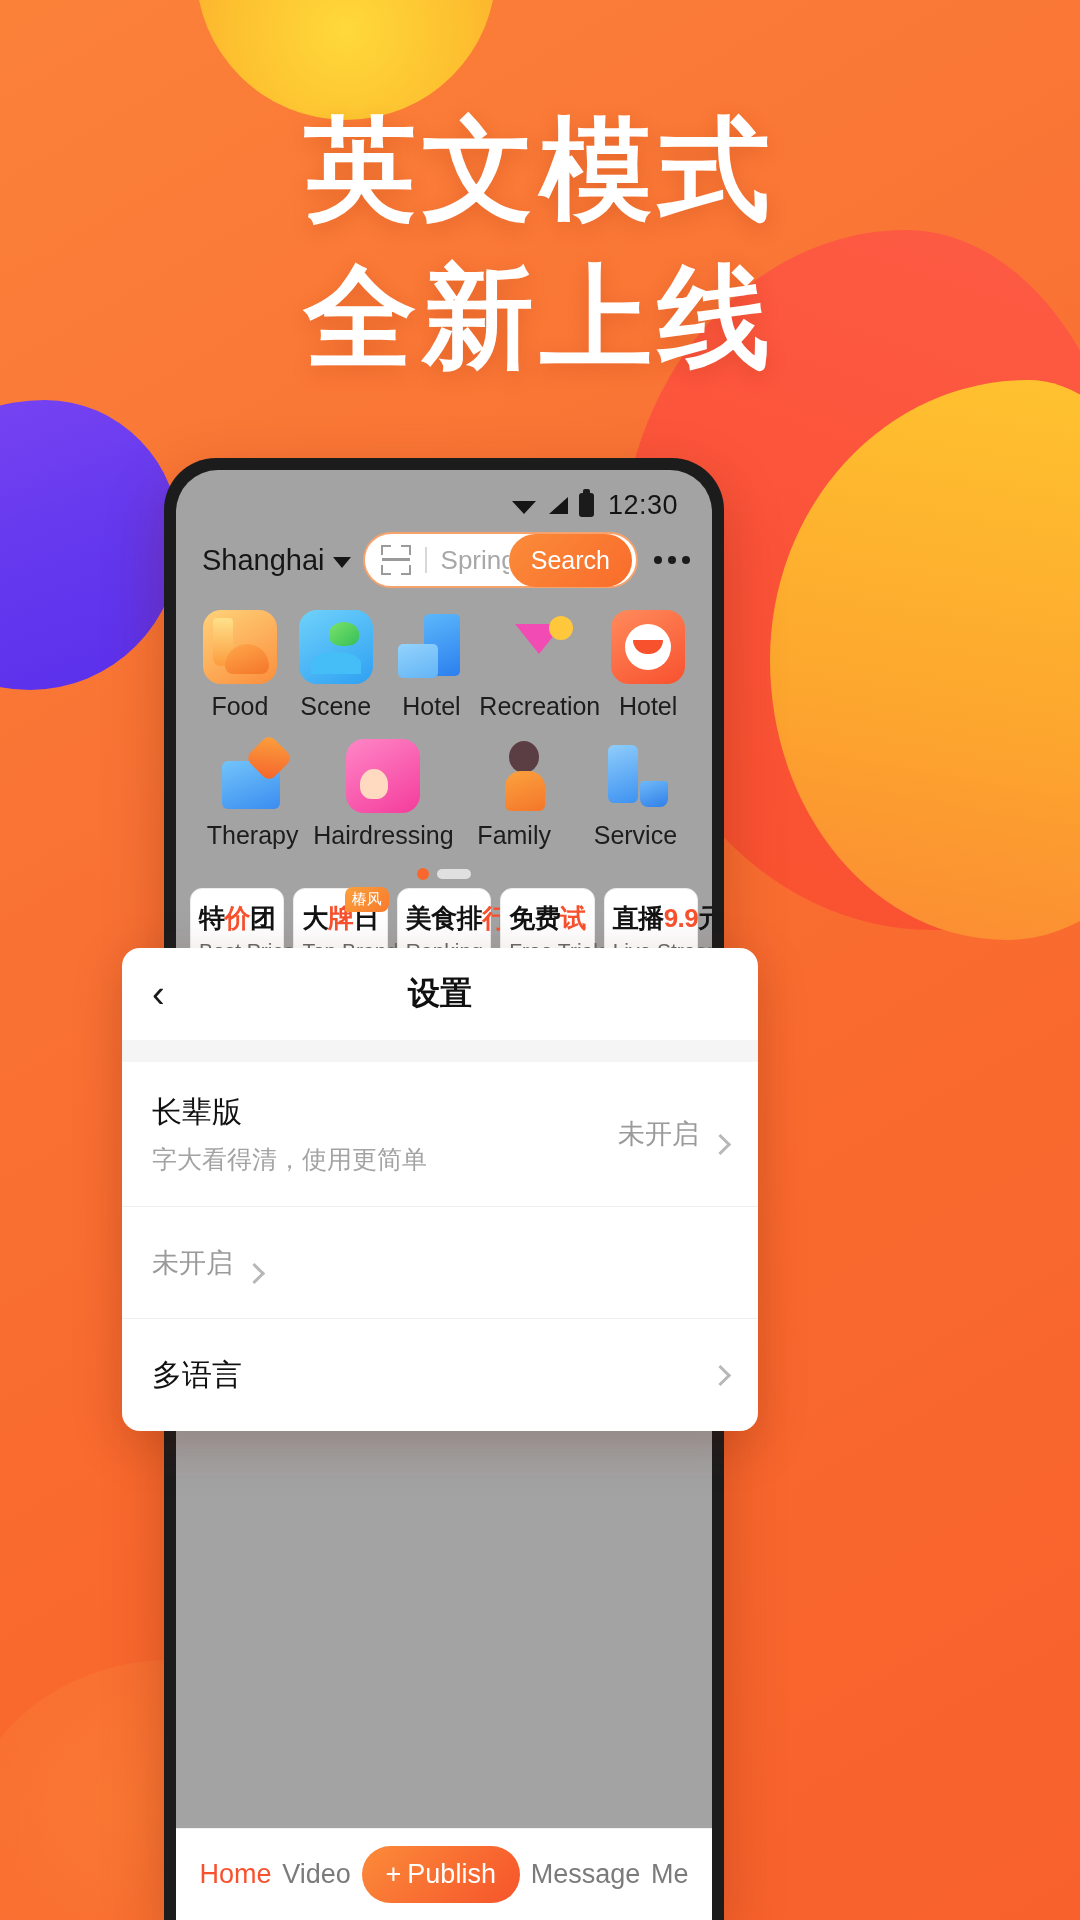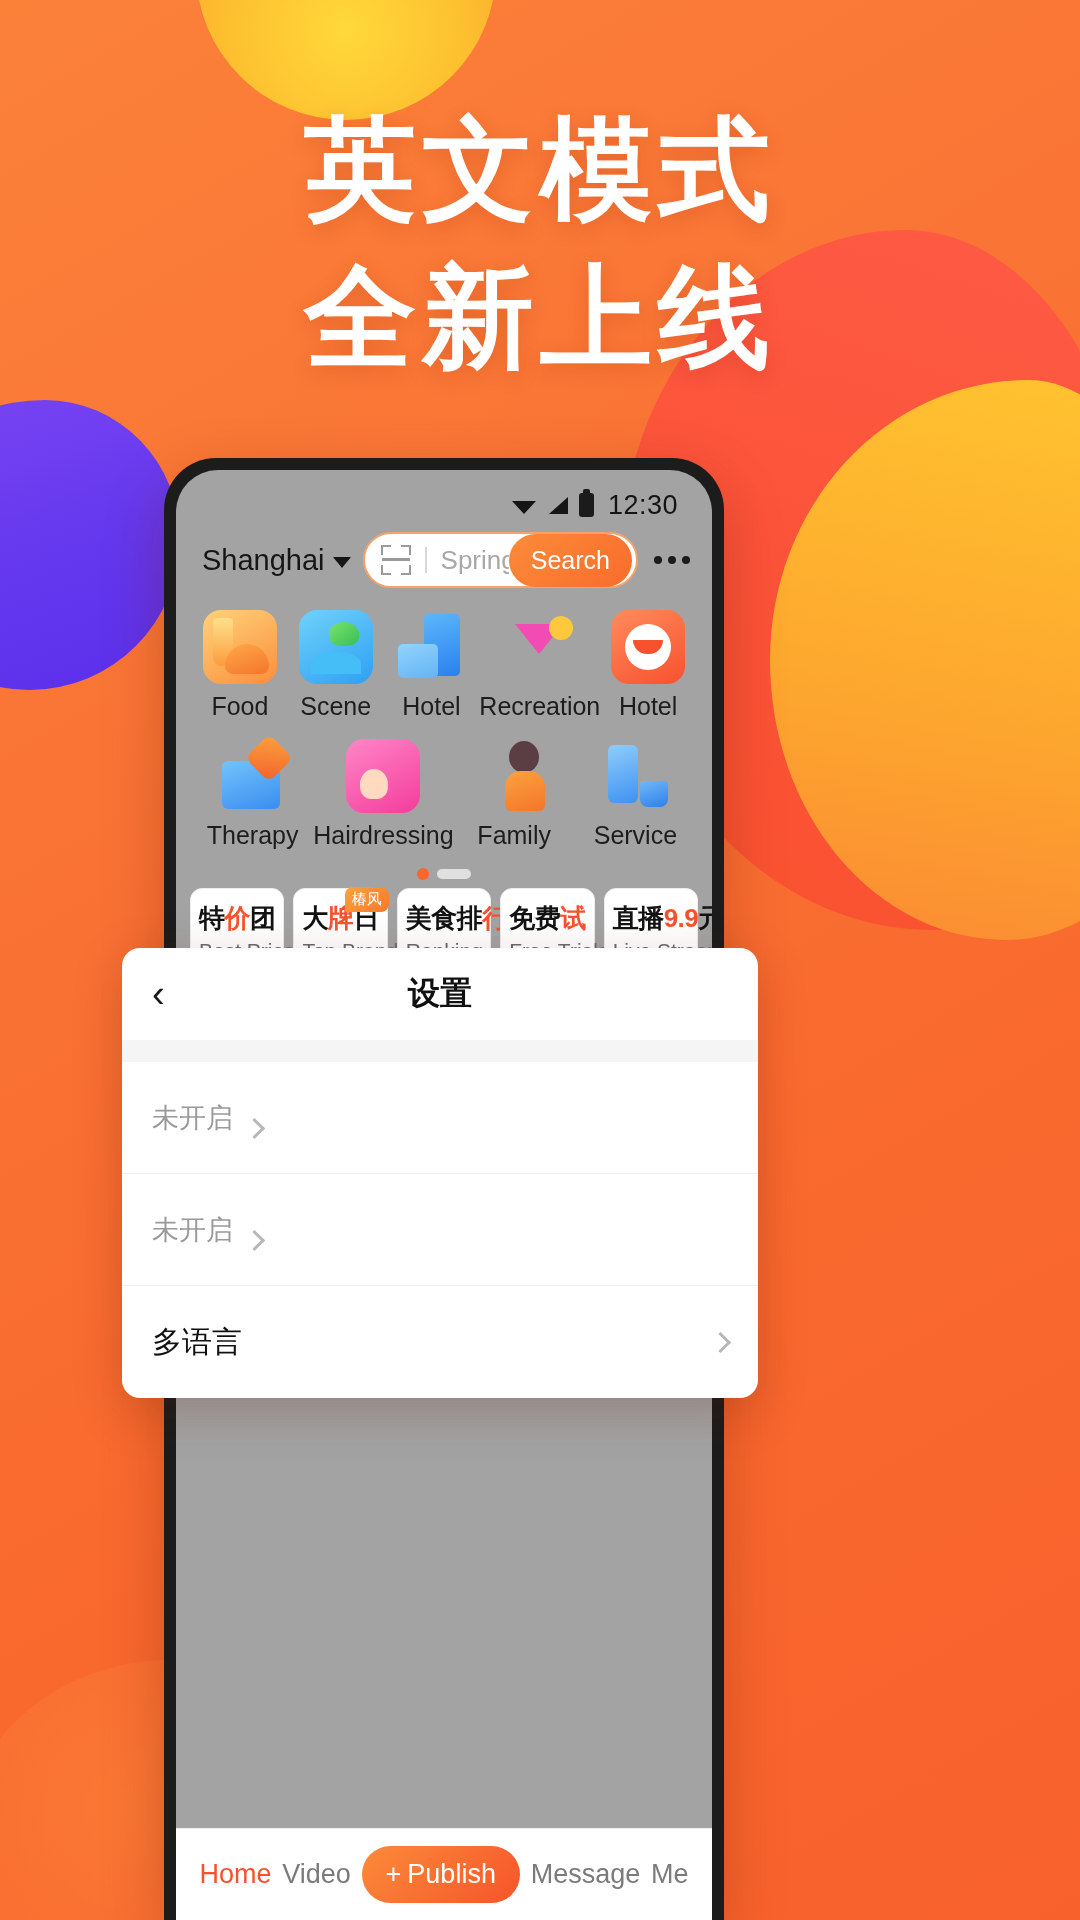--- a/index.html
+++ b/index.html
@@ -414,20 +414,24 @@
 </div>
 
 <div class="modal">
   <div class="m-head">
     <div class="m-back">‹</div>
     <div class="m-title">设置</div>
   </div>
   <div class="m-gap"></div>
 
   <div class="m-row">
+    <div class="m-left">
+      <div class="m-label">长辈版</div>
+      <div class="m-sub">字大看得清，使用更简单</div>
+    </div>
     <div class="m-right">
       <div class="m-val">未开启</div>
       <div class="m-chev"></div>
     </div>
   </div>
 
   <div class="m-row">
     <div class="m-right">
       <div class="m-val">未开启</div>
       <div class="m-chev"></div>

